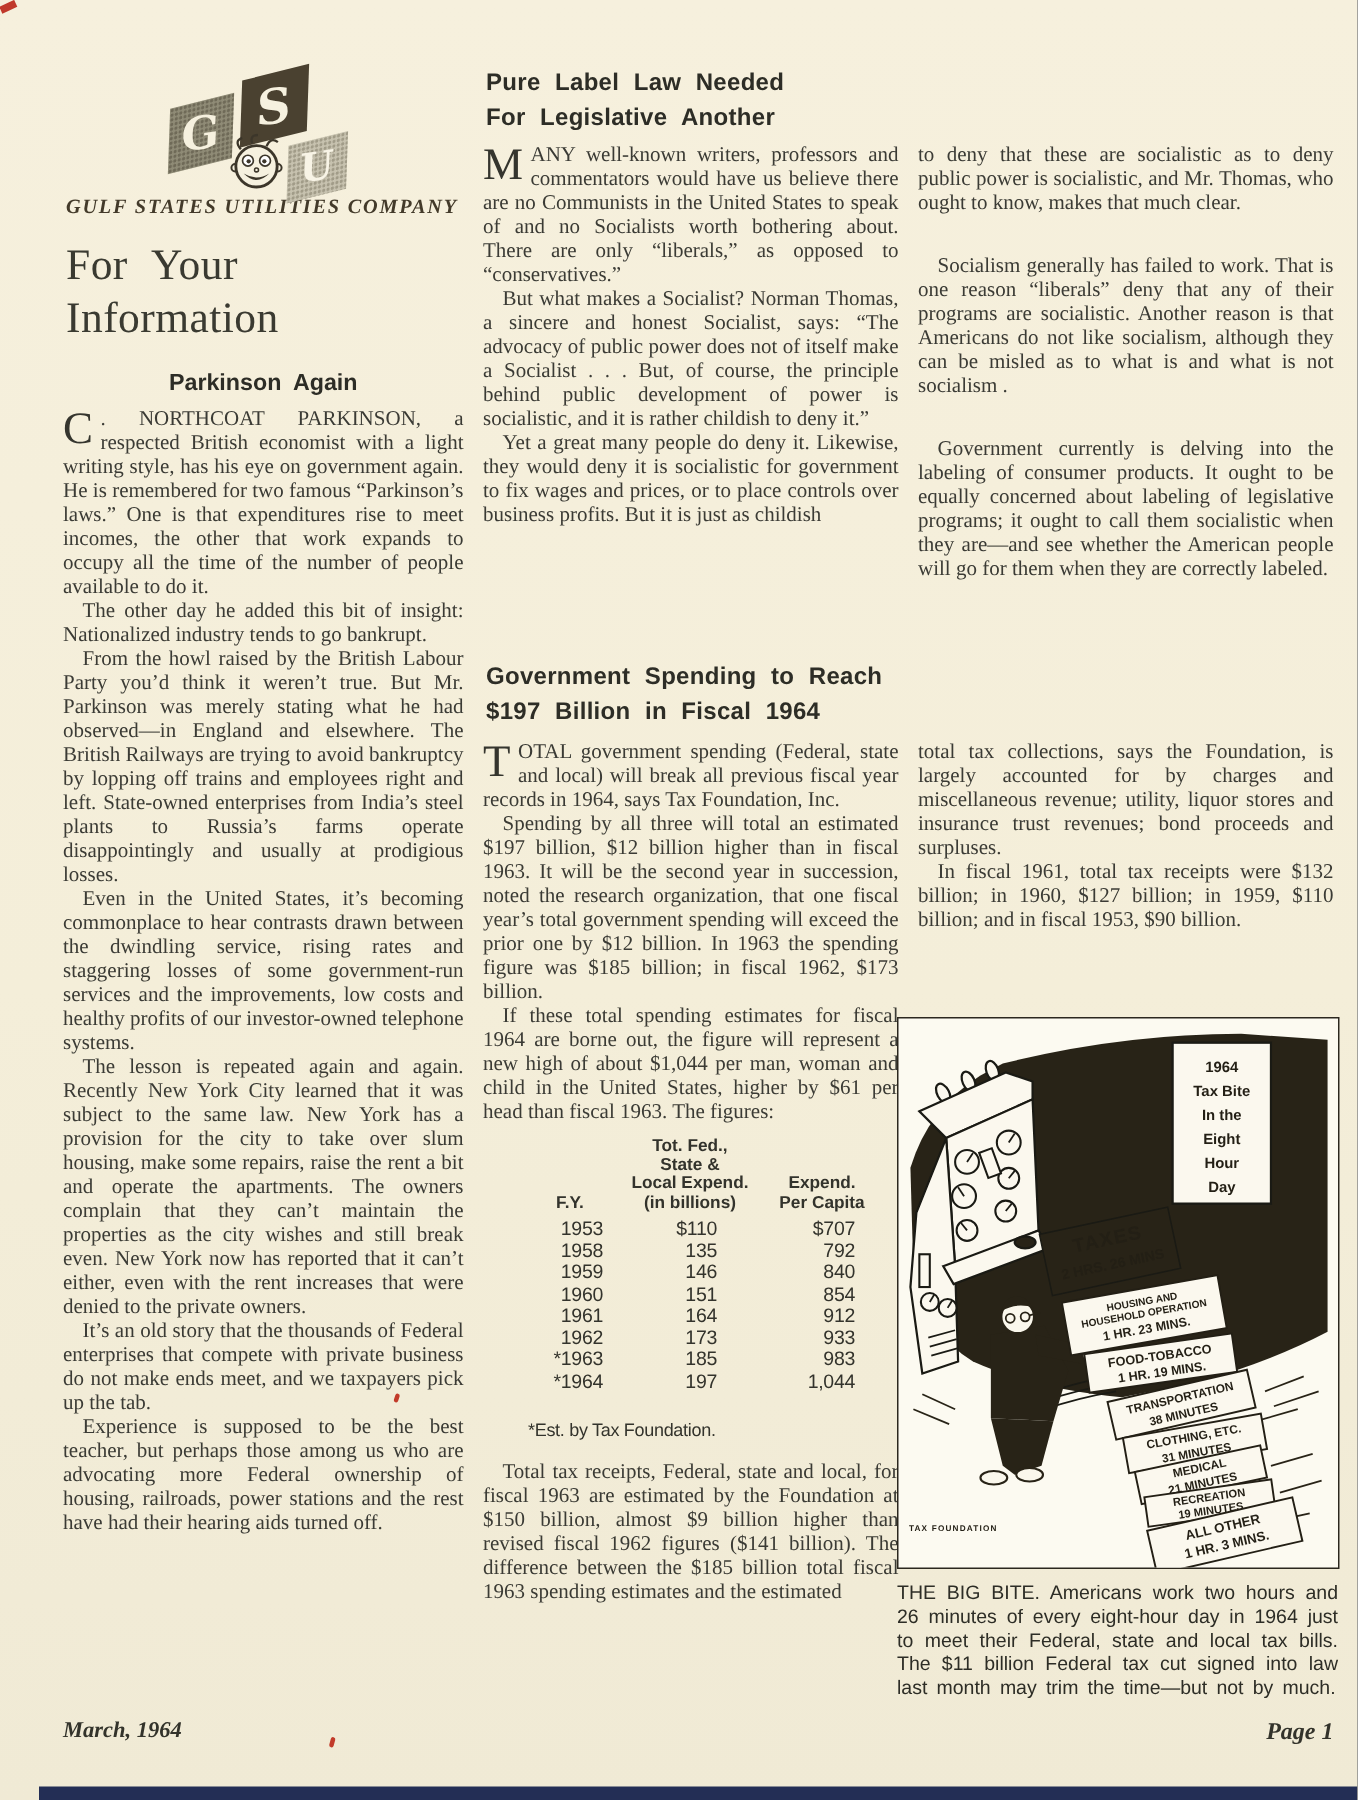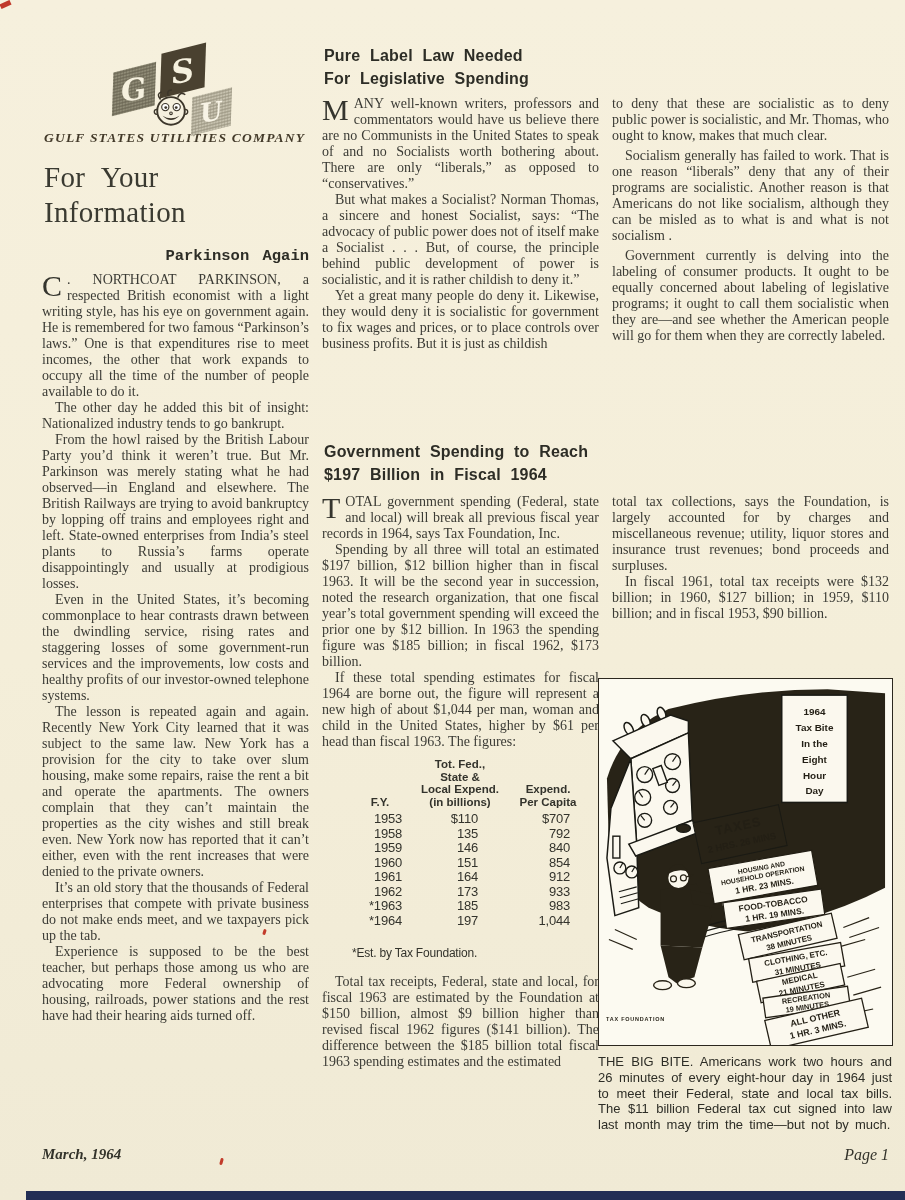--- a/index.html
+++ b/index.html
@@ -23,32 +23,32 @@
            font-family:"Liberation Serif",serif;font-weight:bold;font-style:italic;
            font-size:13.5px;letter-spacing:1.2px;color:#433a2a;white-space:nowrap;}
   
   .masthead{position:absolute;left:44px;top:160px;margin:0;font-family:"Liberation Serif",serif;
             font-weight:500;font-size:29px;line-height:35px;color:#3a3a31;word-spacing:9px;letter-spacing:.3px;}
   
   .center-head{position:absolute;margin:4px;text-align:left;font-family:"Liberation Sans",sans-serif;
                font-weight:bold;font-size:16px;line-height:23px;word-spacing:5px;letter-spacing:.2px;color:#2d2d26;}
   .head1{left:320px;top:40px;width:572px;}
   .head2{left:320px;top:436px;width:572px;}
-  .col h2{margin:0 0 7px 0;text-align:right;font-family:Liberation Mono, monospace;
+  .col h2{margin:0 0 7px 0;text-align:center;font-family:Liberation Sans, sans-serif;
           font-weight:bold;font-size:15.5px;word-spacing:4px;color:#2d2d26;}
   
   .col{position:absolute;}
   .left-col{left:42px;top:247px;width:267px;}
   .a1c1{left:322px;top:96px;width:277px;}
   .a1c2{left:612px;top:96px;width:277px;}
   .a2c1{left:322px;top:494px;width:277px;}
   .a2c2{left:612px;top:494px;width:277px;}
   .col p{margin:0;font-size:14px;line-height:16px;text-align:justify;}
   .col p.ind{text-indent:13px;}
-  .a1c2 p + p{margin-top:4px;}
+  .a1c2 p + p{margin-top:26px;}
   .dropcap{float:left;font-family:"Liberation Serif",serif;font-size:30px;line-height:25px;
            padding:1px 5px 0 0;color:#35352e;}
   
   .figtable{margin:8px 0 14px 30px;width:232px;font-family:"Liberation Sans",sans-serif;color:#33332c;}
   .trow,.thead{display:flex;}
   .tc1{width:56px;}.tc2{width:104px;}.tc3{width:72px;}
   .thead{font-weight:bold;font-size:11.5px;line-height:12.5px;text-align:center;align-items:flex-end;margin-bottom:4px;}
   .trow{font-size:13px;line-height:14.5px;letter-spacing:-.2px;}
   .trow .tc1{text-align:right;padding-right:6px;box-sizing:border-box;}
   .trow .tc2{text-align:right;padding-right:34px;box-sizing:border-box;}
@@ -56,21 +56,21 @@
   .tfoot{font-size:12px;margin-top:18px;letter-spacing:-.2px;}
   
   .cartoon{position:absolute;left:598px;top:678px;width:295px;height:368px;margin:0;
            background:#fcfaf1;border:1.5px solid #2b271e;box-sizing:border-box;}
   .cartoon svg{display:block;width:100%;height:100%;}
   .caption{position:absolute;left:598px;top:1054px;width:294px;
            font-family:"Liberation Sans",sans-serif;font-weight:normal;font-size:13px;
            line-height:15.8px;text-align:justify;word-spacing:2.5px;color:#2d2d26;}
   
   .footer-left{position:absolute;left:42px;top:1146px;font-weight:bold;font-style:italic;font-size:15px;color:#33332b;}
-  .footer-right{position:absolute;right:16px;top:1146px;font-weight:normal;font-style:italic;font-size:16px;color:#33332b;text-align:right;}
+  .footer-right{position:absolute;right:16px;top:1146px;font-weight:bold;font-style:italic;font-size:16px;color:#33332b;text-align:right;}
   .bottom-bar{position:absolute;left:26px;right:0;top:1191px;height:9px;background:#232e55;}
   .red-mark{position:absolute;left:0;top:2px;width:11px;height:5px;background:#c0392b;transform:rotate(-25deg);}
   .speck1{position:absolute;left:263px;top:929px;width:3px;height:6px;background:#c23b2a;border-radius:2px;transform:rotate(18deg);}
   .speck2{position:absolute;left:220px;top:1158px;width:3px;height:7px;background:#c23b2a;border-radius:2px;transform:rotate(15deg);}
   
   .cartoon text{font-family:"Liberation Sans",sans-serif;font-weight:bold;fill:#231f15;}
 </style>
 </head>
 <body>
 
@@ -115,21 +115,21 @@
     <p class="ind">The other day he added this bit of insight: Nationalized industry tends to go bankrupt.</p>
     <p class="ind">From the howl raised by the British Labour Party you’d think it weren’t true. But Mr. Parkinson was merely stating what he had observed—in England and elsewhere. The British Railways are trying to avoid bankruptcy by lopping off trains and employees right and left. State-owned enterprises from India’s steel plants to Russia’s farms operate disappointingly and usually at prodigious losses.</p>
     <p class="ind">Even in the United States, it’s becoming commonplace to hear contrasts drawn between the dwindling service, rising rates and staggering losses of some government-run services and the improvements, low costs and healthy profits of our investor-owned telephone systems.</p>
     <p class="ind">The lesson is repeated again and again. Recently New York City learned that it was subject to the same law. New York has a provision for the city to take over slum housing, make some repairs, raise the rent a bit and operate the apartments. The owners complain that they can’t maintain the properties as the city wishes and still break even. New York now has reported that it can’t either, even with the rent increases that were denied to the private owners.</p>
     <p class="ind">It’s an old story that the thousands of Federal enterprises that compete with private business do not make ends meet, and we taxpayers pick up the tab.</p>
     <p class="ind">Experience is supposed to be the best teacher, but perhaps those among us who are advocating more Federal ownership of housing, railroads, power stations and the rest have had their hearing aids turned off.</p>
   </section>
 
   <h2 class="center-head head1">
     <span>Pure Label Law Needed</span><br>
-    <span>For Legislative Spending</span>
+    <span>For Legislative Another</span>
   </h2>
   <section class="col a1c1">
     <p><span class="dropcap">M</span><span>ANY well-known writers, professors and commentators would have us believe there are no Communists in the United States to speak of and no Socialists worth bothering about. There are only “liberals,” as opposed to “conservatives.”</span></p>
     <p class="ind">But what makes a Socialist? Norman Thomas, a sincere and honest Socialist, says: “The advocacy of public power does not of itself make a Socialist . . . But, of course, the principle behind public development of power is socialistic, and it is rather childish to deny it.”</p>
     <p class="ind">Yet a great many people do deny it. Likewise, they would deny it is socialistic for government to fix wages and prices, or to place controls over business profits. But it is just as childish</p>
   </section>
   <section class="col a1c2">
     <p>to deny that these are socialistic as to deny public power is socialistic, and Mr. Thomas, who ought to know, makes that much clear.</p>
     <p class="ind">Socialism generally has failed to work. That is one reason “liberals” deny that any of their programs are socialistic. Another reason is that Americans do not like socialism, although they can be misled as to what is and what is not socialism .</p>
     <p class="ind">Government currently is delving into the labeling of consumer products. It ought to be equally concerned about labeling of legislative programs; it ought to call them socialistic when they are—and see whether the American people will go for them when they are correctly labeled.</p>

